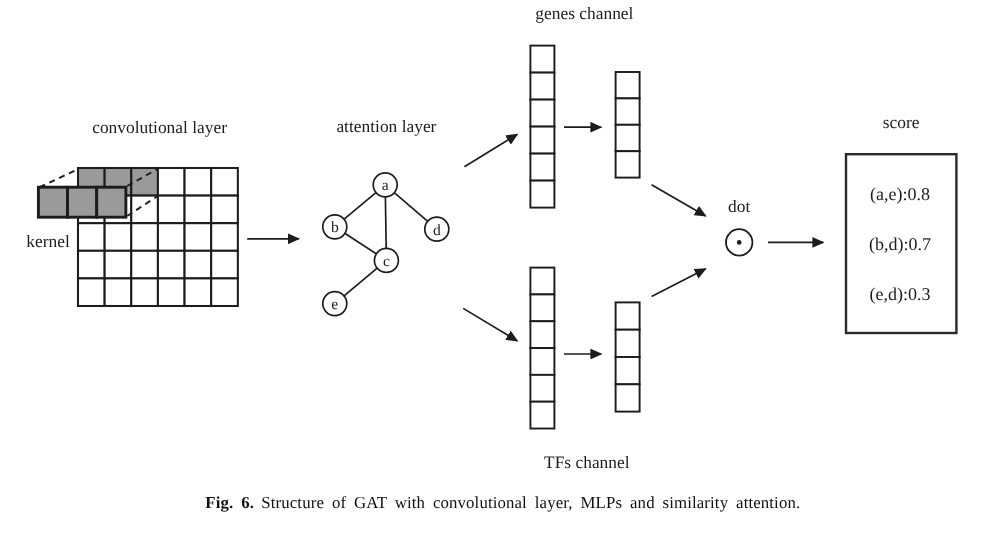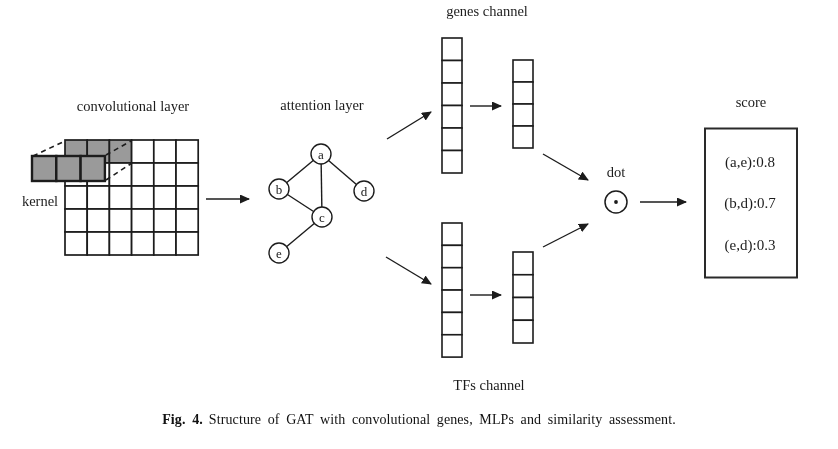--- a/index.html
+++ b/index.html
@@ -188,16 +188,16 @@
 
     <text class="fig-title" x="751" y="107" text-anchor="middle">score</text>
     <rect x="705" y="128.5" width="92" height="149" fill="none" stroke="#2a2a2a" stroke-width="2"></rect>
     <text class="score-entry" x="750" y="167" text-anchor="middle">(a,e):0.8</text>
     <text class="score-entry" x="750" y="208" text-anchor="middle">(b,d):0.7</text>
     <text class="score-entry" x="750" y="250" text-anchor="middle">(e,d):0.3</text>
   </svg>
 
   
   <div class="caption">
-    <span class="prefix">Fig. 4.</span><span>Structure of GAT with convolutional genes, MLPs and similarity assessment.</span>
+    <span class="prefix">Fig. 6.</span><span>Structure of GAT with convolutional layer, MLPs and similarity attention.</span>
   </div>
 
 </div>
 
 </body></html>

